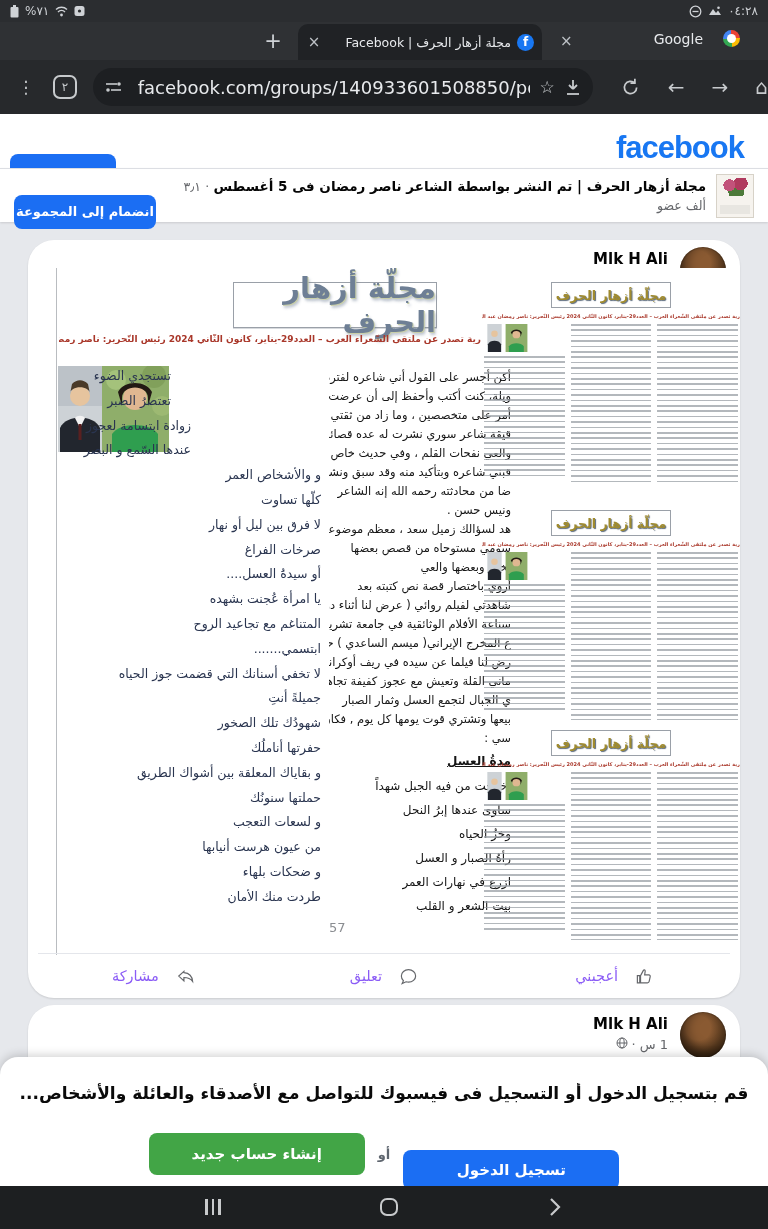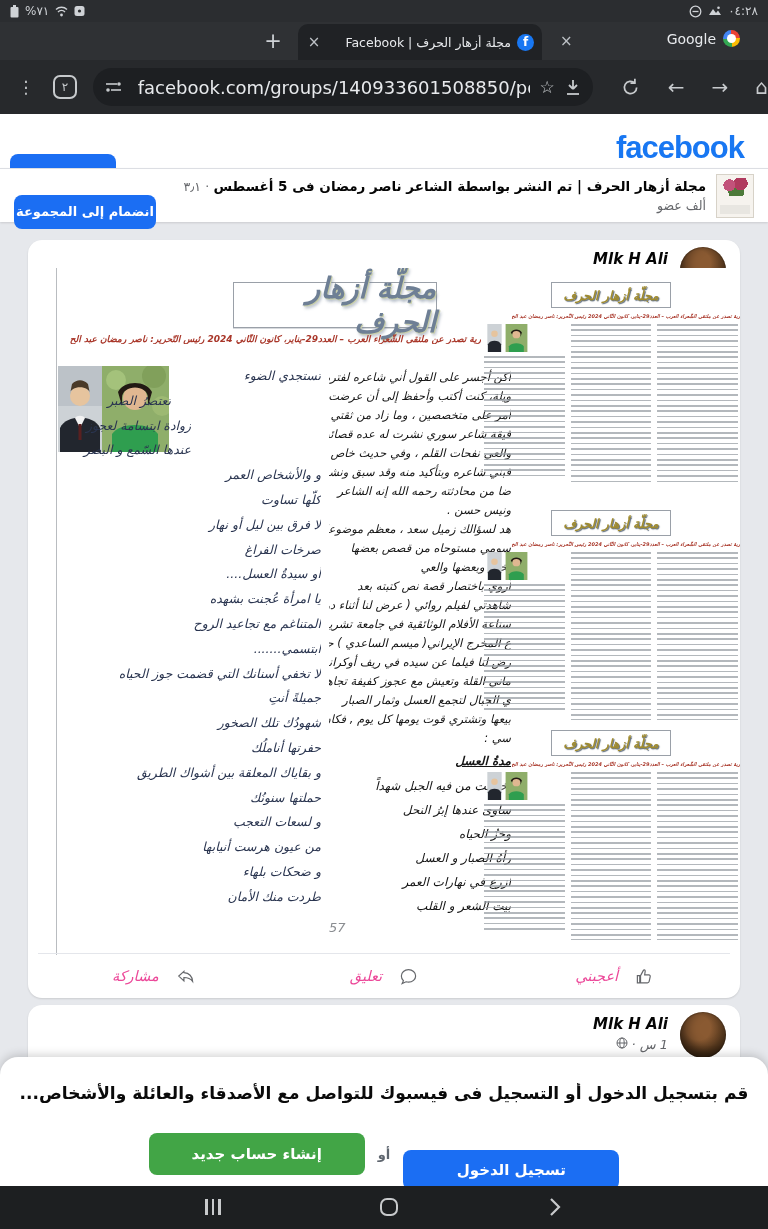--- a/index.html
+++ b/index.html
@@ -20,21 +20,21 @@
   .newtab-btn { position:absolute; left:258px; top:4px; width:30px; height:30px;
     color:#cfd2d6; font-size:21px; display:flex; align-items:center; justify-content:center;}
   .tab-active { position:absolute; left:298px; top:2px; width:244px; height:36px;
     background:#202225; border-radius:10px 10px 0 0; display:flex; align-items:center;
     padding:0 8px; gap:6px; }
   .tab-close { color:#bdc1c6; font-size:15px; width:16px; text-align:center; }
   .tab-title { flex:1; font-size:12.5px; color:#e8eaed; white-space:nowrap; overflow:hidden; text-align:right;}
   .fb-favicon { width:17px; height:17px; border-radius:50%; background:#1877f2; color:#fff;
     font-size:12px; font-weight:bold; display:flex; align-items:center; justify-content:center; }
   .tab-close-2 { position:absolute; left:560px; top:10px; color:#bdc1c6; font-size:15px;}
-  .tab-google { position:absolute; right:28px; top:8px; display:flex; align-items:center; gap:7px;
+  .tab-google { position:absolute; right:28px; top:8px; display:flex; align-items:center; gap:20px;
     font-size:14px; color:#e8eaed; }
   .g-favicon { width:17px; height:17px; border-radius:50%;
     background:conic-gradient(#ea4335 0 90deg,#fbbc05 90deg 180deg,#34a853 180deg 270deg,#4285f4 270deg 360deg);
     position:relative; }
   .g-favicon::after { content:""; position:absolute; inset:4px; background:#fff; border-radius:50%; }
 
   
   .urlrow { position:absolute; top:60px; left:0; width:768px; height:54px;
     background:#27292c; z-index:40; display:flex; align-items:center; color:#c7cacd;}
   .menu-dots { margin-left:16px; font-size:17px; color:#c7cacd; width:20px; text-align:center;}
@@ -67,22 +67,22 @@
                radial-gradient(circle at 70% 30%, #b03a5e 0 7px, transparent 7px),
                radial-gradient(circle at 55% 75%, #4d7a3a 0 8px, transparent 8px);}
   .group-avatar .tag { position:absolute; bottom:3px; left:3px; right:3px; height:9px;
     background:#e8e6e1; }
   .group-title-wrap { flex:1; text-align:right; font-size:13.5px; line-height:1.35; direction:rtl;}
   .group-title { font-weight:bold; color:#050505; }
   .group-members { color:#65676b; font-size:12.5px; }
   .join-btn { width:142px; height:34px; font-size:13px; flex-shrink:0; }
 
   
-  .post-card { position:absolute; left:28px; width:712px; background:#fff; border-radius:14px;
-    box-shadow:0 1px 2px rgba(0,0,0,.12);font-style:italic; }
+  .post-card { position:absolute; left:28px; width:712px; background:#fff; border-radius:26px;
+    box-shadow:0 1px 2px rgba(0,0,0,.12); }
   .card1 { top:240px; height:758px; }
   .card2 { top:1005px; height:120px; }
   .post-header { position:absolute; top:0; right:0; left:0; height:58px; direction:rtl; }
   .avatar { position:absolute; right:14px; top:7px; width:46px; height:46px; border-radius:50%;
     background:radial-gradient(circle at 40% 35%, #8a5a32 0 30%, #57391e 60%, #2a1a0d 100%);
     box-shadow:inset 0 0 0 1px rgba(0,0,0,.15), inset 6px -6px 12px rgba(0,0,0,.45);}
   .post-name { position:absolute; right:72px; top:10px; font-size:15px; font-weight:bold; color:#050505;}
   .post-meta { position:absolute; right:72px; top:32px; font-size:13px; color:#65676b;
     display:flex; align-items:center; gap:4px; direction:rtl;}
 
@@ -119,21 +119,21 @@
   .mini-body { display:flex; flex-direction:row; gap:6px; margin-top:5px; padding:0 2px;}
   .mini-col { flex:1; }
   .stripes { background:repeating-linear-gradient(180deg,#9aa0a6 0 1.6px,transparent 1.6px 5.4px);
     opacity:.75; }
   .mini-photos { display:flex; margin-bottom:4px; }
 
   
   .action-bar { position:absolute; left:10px; right:10px; top:713px; height:45px;
     border-top:1px solid #e4e6eb; display:flex; flex-direction:row-reverse; align-items:center; }
   .action-item { flex:1; display:flex; align-items:center; justify-content:center; gap:17px;
-    color:#ec4899; font-size:14.5px; direction:rtl;}
+    color:#8b5cf6; font-size:14.5px; direction:rtl;}
   .action-item svg { stroke:#65676b; fill:none; stroke-width:1.5; }
 
   
   .login-banner { position:absolute; left:0; top:1057px; width:768px; height:129px; background:#fff;
     border-radius:18px 18px 0 0; box-shadow:0 -2px 10px rgba(0,0,0,.18); z-index:50; direction:rtl;}
   .banner-msg { margin-top:26px; text-align:center; font-size:17px; font-weight:bold; color:#0a0a0a;
     white-space:nowrap; overflow:hidden; padding:0 6px;}
   .banner-btns { margin-top:15px; display:flex; justify-content:center; align-items:center; gap:13px;}
   .banner-login { width:216px; height:40px; font-size:15px; }
   .banner-or { font-size:13px; color:#606770; font-weight:bold; }
@@ -297,21 +297,21 @@
               <circle cx="14" cy="14" r="10" fill="#a9c77f" opacity=".8"></circle>
               <circle cx="52" cy="10" r="12" fill="#7d9c58" opacity=".8"></circle>
               <circle cx="60" cy="40" r="10" fill="#a2bd76" opacity=".7"></circle>
               <circle cx="33" cy="32" r="12" fill="#e0b791"></circle>
               <path d="M20 32c0-14 26-14 26 0v8l4-14c-6-12-28-12-34 0l4 14z" fill="#221a14"></path>
               <path d="M10 86V68c8-12 38-12 46 0v18z" fill="#2f9e4f"></path>
             </svg></span>
       </div>
 
       <div class="poem-col" style="margin-top:0; padding-top:0;">
-        <div class="poem-line" style="">تستجدي الضوء</div>
+        <div class="poem-line" style="margin-right:150px">تستجدي الضوء</div>
         <div class="poem-line" style="margin-right:150px">تعتصرُ الصبر</div>
         <div class="poem-line" style="margin-right:130px">زوادة ابتسامة لعجوز</div>
         <div class="poem-line" style="margin-right:130px">عندها السّمع و البصر</div>
         <div class="poem-line">و والأشخاص العمر</div>
         <div class="poem-line">كلّها تساوت</div>
         <div class="poem-line">لا فرق بين ليل أو نهار</div>
         <div class="poem-line">صرخات الفراغ</div>
         <div class="poem-line">أو سيدةُ العسل....</div>
         <div class="poem-line">يا امرأة عُجنت بشهده</div>
         <div class="poem-line">المتناغم مع تجاعيد الروح</div>

